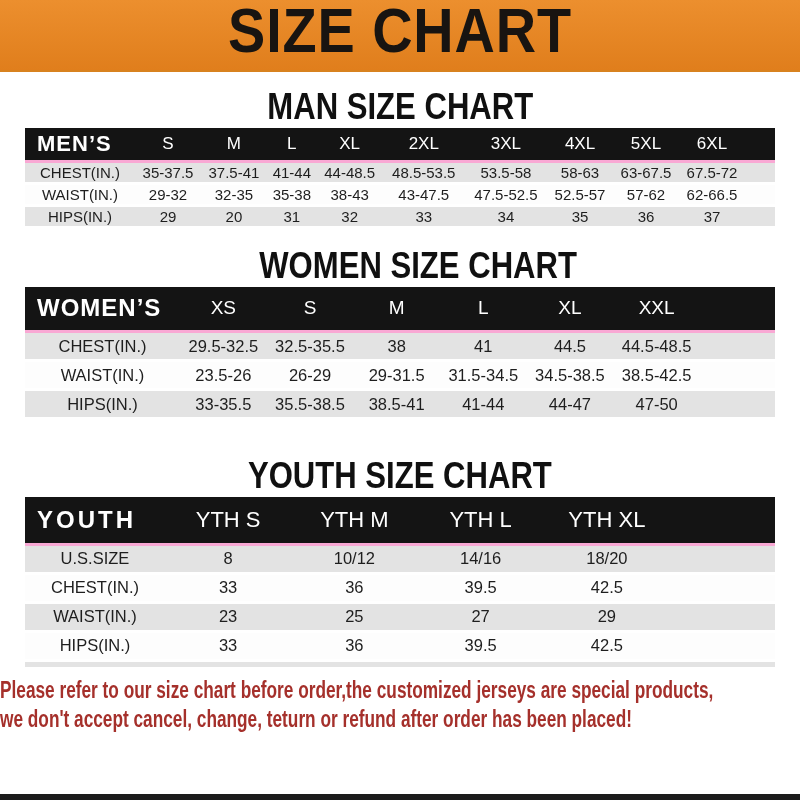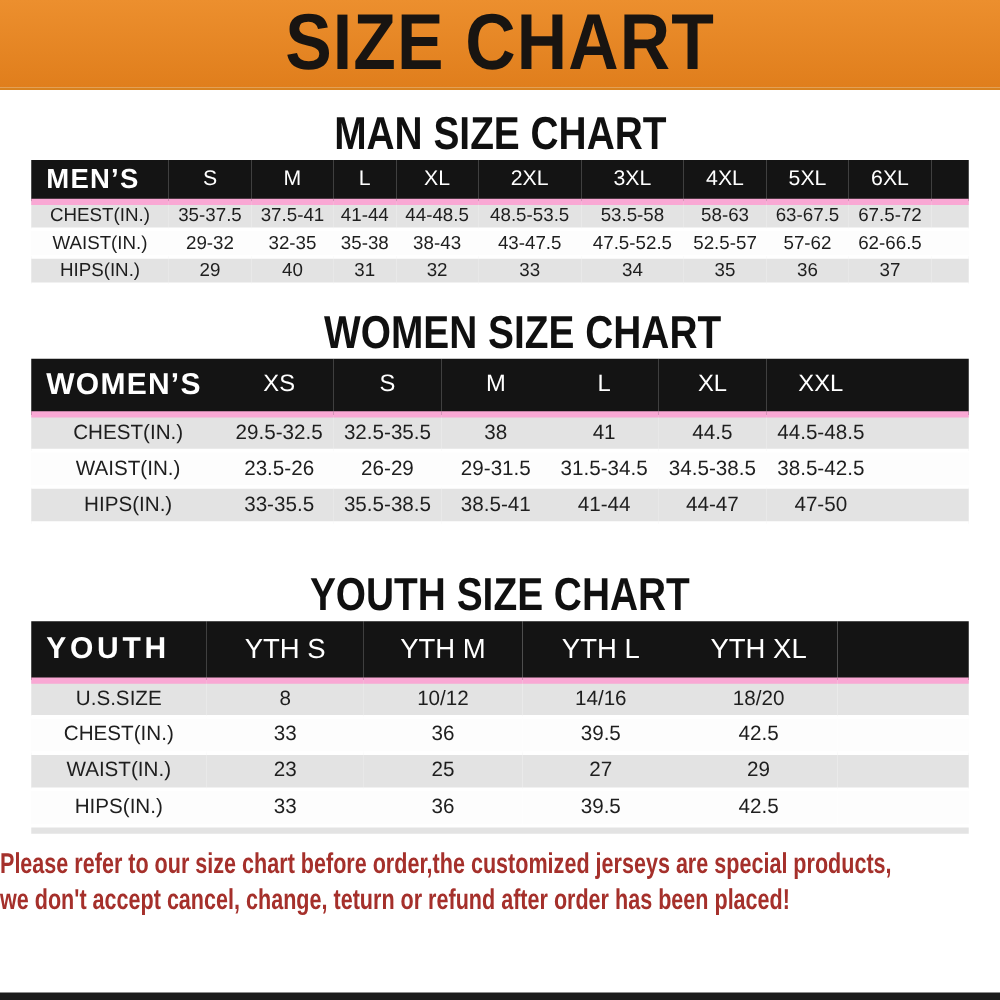--- a/index.html
+++ b/index.html
@@ -7,21 +7,21 @@
   body { font-family:"Liberation Sans","DejaVu Sans",sans-serif; }
   .page {
     position:relative; width:800px; height:800px;
     background:#ffffff; overflow:hidden;
   }
 
   
   .banner {
     height:72px; width:100%;
     background:linear-gradient(180deg, var(--banner-bg,#EC8F2E) 0%, var(--banner-bg-dark,#E07E1C) 100%);
-    display:flex; align-items:center; justify-content:center;
+    display:flex; justify-content:center;
     border-bottom:2px solid #d8821f;
   }
   .banner-title {
     font-size:62px; font-weight:bold; letter-spacing:1px;
     color:var(--banner-text,#181411);
     transform:scaleX(0.9) scaleY(1.02); transform-origin:center;
     white-space:nowrap; line-height:1;
   }
 
   
@@ -42,21 +42,21 @@
     width:750px; margin:0 auto; border-collapse:collapse;
   }
   .t-men   { margin-top:13px; table-layout:auto; }
   .t-women { margin-top:11px; table-layout:fixed; }
   .t-youth { margin-top:9px;  table-layout:fixed; }
 
   table.size-table thead th {
     background:var(--header-bar-bg,#141414);
     color:var(--header-bar-text,#ffffff);
     font-weight:normal; text-align:center; vertical-align:middle;
-    border-bottom:5px solid #f9a8d4; white-space:nowrap;
+    border-bottom:3px solid #f9a8d4; white-space:nowrap;
   }
   table.size-table thead th.corner {
     text-align:left; padding-left:12px; font-weight:bold;
   }
   .t-men   thead th { height:33px; font-size:17px; }
   .t-women thead th { height:45px; font-size:19px; }
   .t-youth thead th { height:47px; font-size:22px; }
   .t-men   thead th.corner { font-size:22px; letter-spacing:1px; }
   .t-women thead th.corner { font-size:24px; letter-spacing:1px; }
   .t-youth thead th.corner { font-size:24px; letter-spacing:3px; }
@@ -153,21 +153,21 @@
           <td>43-47.5</td>
           <td>47.5-52.5</td>
           <td>52.5-57</td>
           <td>57-62</td>
           <td>62-66.5</td>
           <td></td>
         </tr>
         <tr class="stripe">
           <td>HIPS(IN.)</td>
           <td>29</td>
-          <td>40</td>
+          <td>20</td>
           <td>31</td>
           <td>32</td>
           <td>33</td>
           <td>34</td>
           <td>35</td>
           <td>36</td>
           <td>37</td>
           <td></td>
         </tr>
       </tbody>

